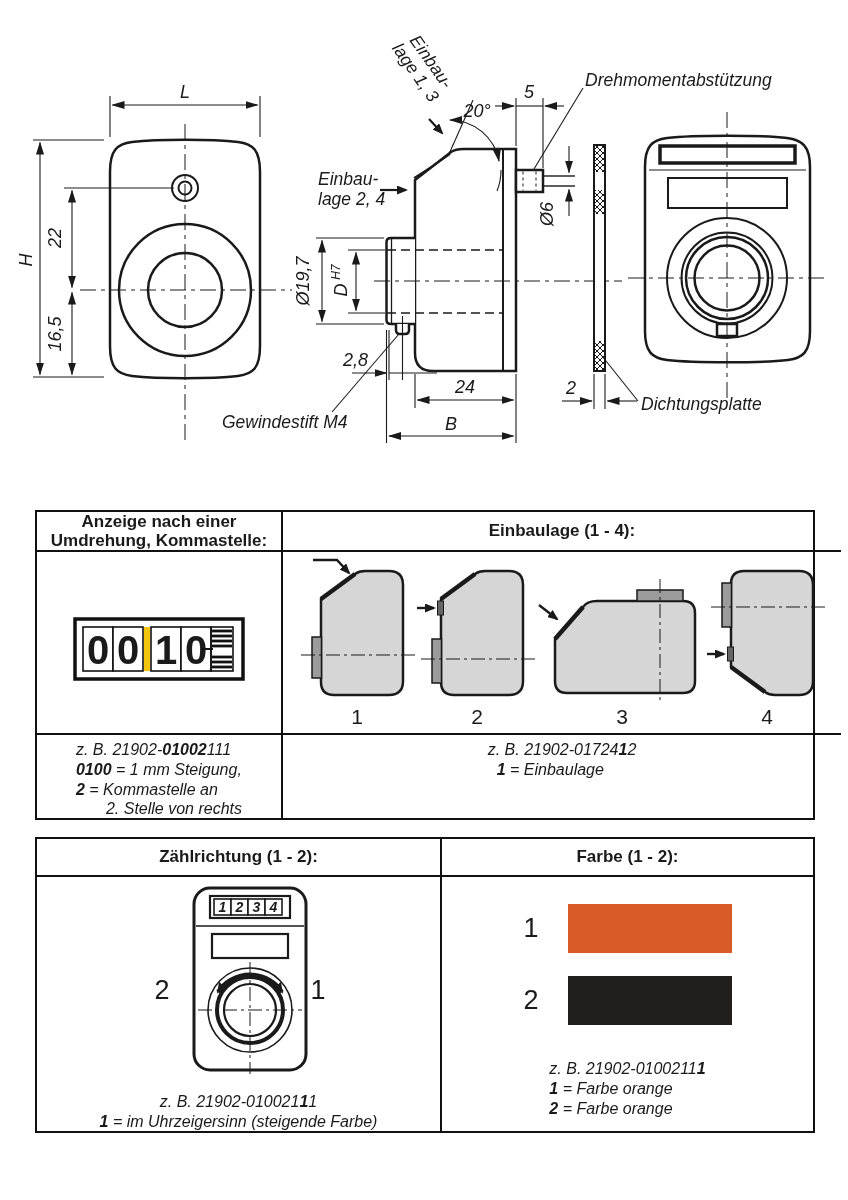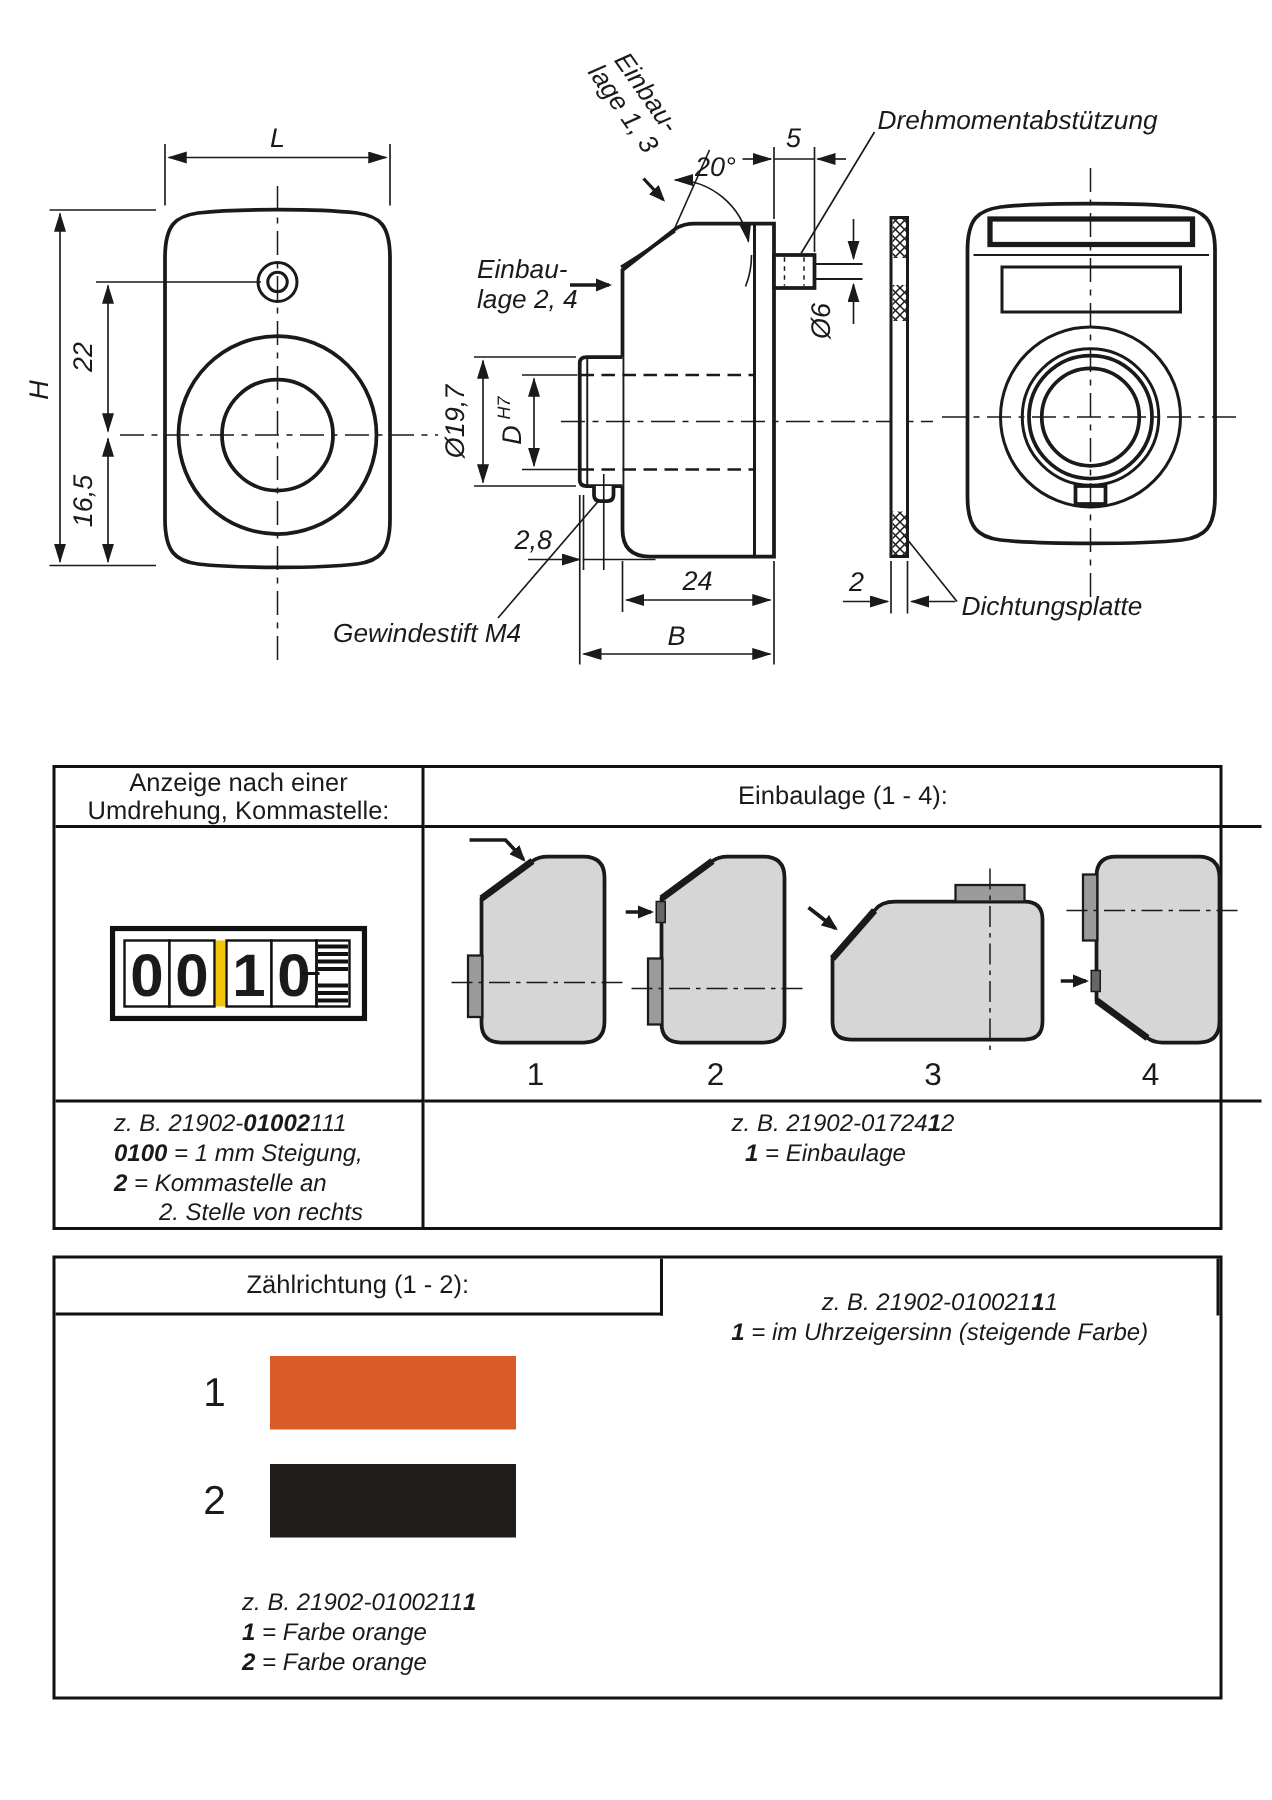--- a/index.html
+++ b/index.html
@@ -16,21 +16,21 @@
   
   .tbl { position:absolute; background:#fff; border:2.5px solid #111; }
   #table1 { left:35px; top:510px; width:780px; height:310px;
     display:grid; grid-template-columns:246px 1fr; grid-template-rows:40px 183px 1fr; }
   #table2 { left:35px; top:837px; width:780px; height:296px;
     display:grid; grid-template-columns:405px 1fr; grid-template-rows:38px 1fr; }
   .cell { position:relative; }
   .br { border-right:2.5px solid #111; }
   .bb { border-bottom:2.5px solid #111; }
   .hdr { display:flex; flex-direction:column; align-items:center; justify-content:center;
-    font-weight:normal; font-size:17px; line-height:1.12; text-align:center; }
+    font-weight:bold; font-size:17px; line-height:1.12; text-align:center; }
 
   
   .counter-wrap { display:flex; align-items:center; justify-content:center; height:100%; padding-top:12px; }
 
   
   .figrow { display:flex; align-items:flex-end; justify-content:space-around;
     height:100%; padding:0 14px 6px 14px; }
   .figitem { display:flex; flex-direction:column; align-items:center; }
   .fignum { font-size:21px; margin-top:1px; line-height:1; }
 
@@ -306,20 +306,23 @@
         <div class="lgl"><span>z. B. 21902-01724</span><b>1</b><span>2</span></div>
         <div class="lgl indent-sm"><b>1</b><span> = Einbaulage</span></div>
       </div>
     </div>
   </div>
 
   
   <div id="table2" class="tbl">
     <div class="cell hdr br bb">
       <div>Zählrichtung (1 - 2):</div>
+    </div>
+    <div class="cell hdr bb">
+      <div>Farbe (1 - 2):</div>
     </div>
 
     <div class="cell br zr-cell">
       <svg width="210" height="195" viewBox="0 0 210 195">
         <text x="28" y="117" text-anchor="middle" font-size="27">2</text>
         <text x="184" y="117" text-anchor="middle" font-size="27">1</text>
         <rect x="60" y="6" width="112" height="182" rx="16" fill="#fff" stroke="#1a1a1a" stroke-width="3"></rect>
         <rect x="76" y="14" width="80" height="22" fill="#fff" stroke="#1a1a1a" stroke-width="2.2"></rect>
         <rect x="80" y="17" width="17" height="16" fill="#fff" stroke="#1a1a1a" stroke-width="1.6"></rect>
         <rect x="97" y="17" width="17" height="16" fill="#fff" stroke="#1a1a1a" stroke-width="1.6"></rect>

